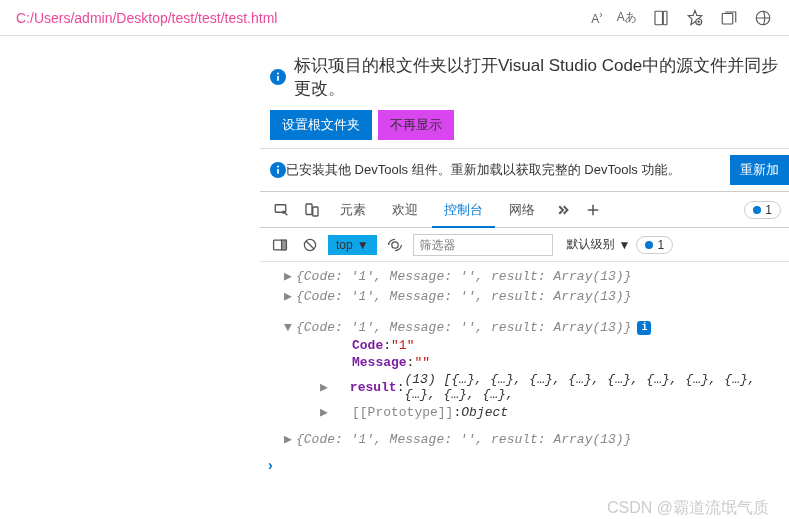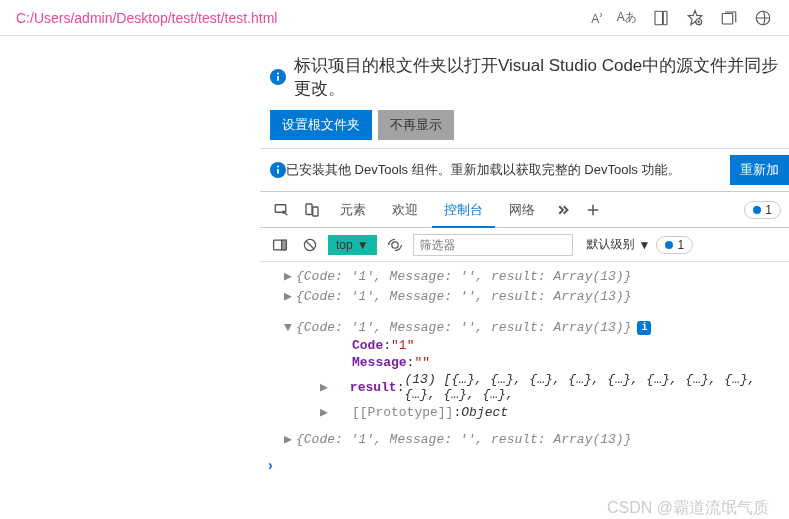--- a/index.html
+++ b/index.html
@@ -12,41 +12,41 @@
     .addr-txt { font-size: 12px; color: #666; padding: 0 4px; cursor: pointer; }
     
     .content-area { margin-left: 260px; padding-top: 12px; }
     
     .banner { display: flex; align-items: center; gap: 8px; padding: 6px 10px; font-size: 17px; color: #333; }
     .info-circle { width: 16px; height: 16px; border-radius: 50%; background: #0078d4; display: flex; align-items: center; justify-content: center; flex-shrink: 0; }
     .info-circle svg { width: 14px; height: 14px; fill: white; }
     
     .btn-row { display: flex; gap: 6px; padding: 4px 10px 8px 10px; }
     .btn-primary { background: #0078d4; color: #fff; padding: 6px 12px; border: none; cursor: pointer; font-size: 13px; }
-    .btn-secondary { background: #a3a3a3; color: #333; padding: 6px 12px; border: none; cursor: pointer; font-size: 13px; }
+    .btn-secondary { background: #d946ef; color: #333; padding: 6px 12px; border: none; cursor: pointer; font-size: 13px; }
     .btn-action { background: #0078d4; color: #fff; padding: 6px 10px; border: none; cursor: pointer; font-size: 13px; margin-left: auto; }
     
     .banner2 { display: flex; align-items: center; padding: 6px 0 6px 10px; font-size: 13px; color: #333; border-top: 1px solid #ddd; }
     
     .devtools { border-top: 1px solid #ccc; }
     
     .tabbar { display: flex; align-items: center; height: 36px; border-bottom: 1px solid #ccc; padding: 0 8px; gap: 2px; }
     .tabicon { width: 28px; height: 28px; display: flex; align-items: center; justify-content: center; cursor: pointer; color: #555; }
     .tabicon svg { width: 18px; height: 18px; }
     .tab { padding: 0 12px; height: 36px; display: flex; align-items: center; cursor: pointer; color: #555; }
     .tab.active { color: #0078d4; box-shadow: inset 0 -2px 0 #0078d4; }
     .tabbar-right { margin-left: auto; display: flex; align-items: center; gap: 8px; }
     .badge-msg { border: 1px solid #ccc; border-radius: 10px; padding: 1px 8px; font-size: 12px; display: flex; align-items: center; gap: 4px; cursor: pointer; }
     .dot-blue { width: 8px; height: 8px; border-radius: 50%; background: #0078d4; }
     
     .toolbar { display: flex; align-items: center; height: 34px; border-bottom: 1px solid #e0e0e0; padding: 0 8px; gap: 6px; }
     .tbicon { width: 24px; height: 24px; display: flex; align-items: center; justify-content: center; cursor: pointer; color: #555; }
     .tbicon svg { width: 16px; height: 16px; }
-    .ctx-select { background: #14b8a6; padding: 3px 8px; display: flex; align-items: center; gap: 4px; cursor: pointer; font-size: 12px; }
-    .filter-input { border: 1px solid #ccc; padding: 3px 6px; font-size: 12px; width: 160px; }
+    .ctx-select { background: #0ea5e9; padding: 3px 8px; display: flex; align-items: center; gap: 4px; cursor: pointer; font-size: 12px; }
+    .filter-input { border: 1px solid #ccc; padding: 3px 6px; font-size: 12px; width: 140px; }
     .level-select { display: flex; align-items: center; gap: 4px; cursor: pointer; font-size: 12px; margin-left: 8px; }
     
     .console { padding: 4px 0 4px 24px; font-family: Consolas, "Courier New", monospace; font-size: 13px; }
     .log-row { display: flex; align-items: center; padding: 2px 0; color: #888; font-style: italic; }
     .log-row .tri { width: 12px; color: #888; font-style: normal; cursor: pointer; }
     .info-badge { width: 14px; height: 14px; border-radius: 3px; background: #0078d4; display: inline-flex; align-items: center; justify-content: center; margin-left: 6px; }
     .info-badge::before { content: "i"; color: white; font-size: 10px; font-weight: bold; font-style: normal; }
     
     .obj-details { padding-left: 36px; font-style: normal; }
     .obj-prop { padding: 1px 0; display: flex; align-items: center; gap: 0; }

